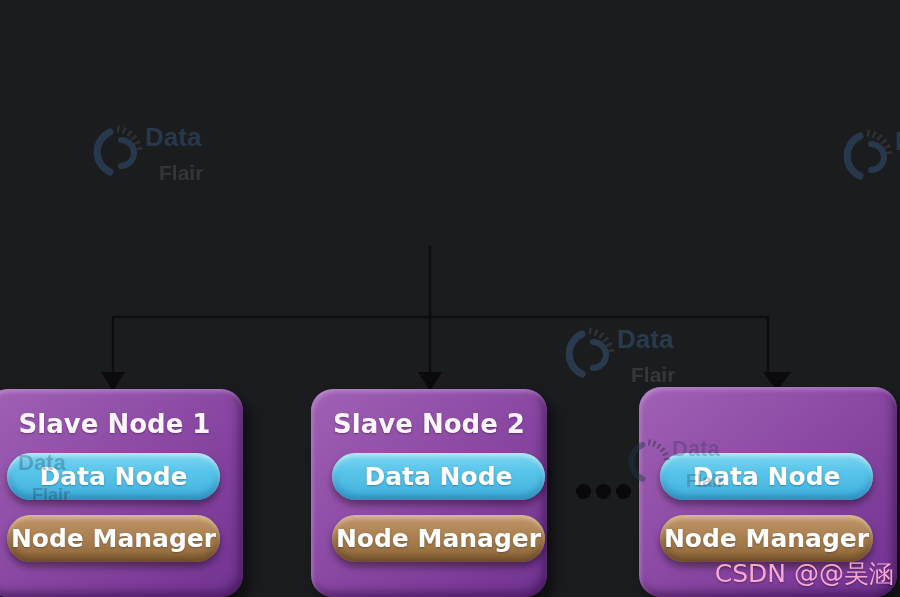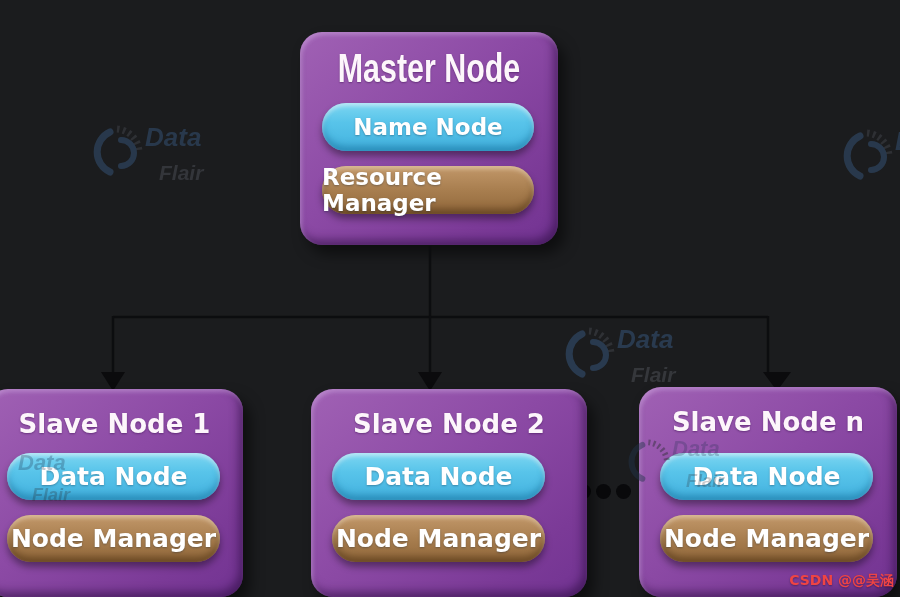--- a/index.html
+++ b/index.html
@@ -44,30 +44,29 @@
                0 5px 7px rgba(0,0,0,.38);
   }
   .master .pill{left:22px;width:212px;height:48px;font-size:23px;}
   .slave .pill{left:21px;width:213px;height:47px;font-size:25px;}
   
   .connector-svg{position:absolute;left:0;top:0;z-index:5;pointer-events:none;}
   
   .dot{position:absolute;width:15px;height:15px;border-radius:50%;background:#09090b;top:484px;}
   
   .df-wm{position:absolute;display:flex;align-items:flex-start;pointer-events:none;}
-  .df-text{line-height:1;font-family:"Liberation Sans",sans-serif;font-style:italic;}
+  .df-text{line-height:1;font-family:"Liberation Sans",sans-serif;}
   .df-line1{font-size:26px;font-weight:bold;color:#2c4058;}
   .df-line2{font-size:21px;font-weight:bold;color:#3a3c41;margin-left:14px;margin-top:12px;}
   .df-ghost .df-line1{color:rgba(25,45,75,.55);}
   .df-ghost .df-line2{color:rgba(40,42,50,.55);}
   .csdn{
     position:absolute;right:6px;bottom:7px;z-index:9;
-    font-size:14px;color:#ef4444;text-shadow:0 1px 2px rgba(0,0,0,.35);
+    font-size:25px;color:#f9a8d4;text-shadow:0 1px 2px rgba(0,0,0,.35);
     font-family:"DejaVu Sans",sans-serif;
-    font-weight:bold;
   }
 </style>
 </head>
 <body>
 
 <div class="stage">
 
   <svg class="connector-svg" width="900" height="597">
     <g stroke="#0c0d0f" stroke-width="2.5" fill="none">
       <line x1="430" y1="246" x2="430" y2="317"></line>
@@ -112,65 +111,55 @@
       <path d="M17 8 A22 22 0 0 0 17 48" stroke="#2c4058" stroke-width="7" fill="none" stroke-linecap="round"></path>
       <path d="M24 5 A24 24 0 0 1 46 27" stroke="#33353a" stroke-width="7" fill="none" stroke-dasharray="2.5 3.5"></path>
       <path d="M28 16 A13 13 0 0 1 28 42" stroke="#2c4058" stroke-width="6" fill="none" stroke-linecap="round"></path>
     </svg>
     <div class="df-text">
       <div class="df-line1">Data</div>
       <div class="df-line2">Flair</div>
     </div>
   </div>
 
-  <div class="node-box master" style="left:300px;top:32px;width:258px;height:213px;">
-    <div class="node-title master-title">Master Node</div>
-    <div class="pill cyan" style="top:71px;">
-      <span>Name Node</span>
-    </div>
-    <div class="pill brown" style="top:134px;">
-      <span>Resource Manager</span>
-    </div>
-  </div>
 
   <div class="node-box slave" style="left:-14px;top:389px;width:257px;height:208px;z-index:6;">
     <div class="node-title slave-title">Slave Node 1</div>
     <div class="pill cyan" style="top:64px;">
       <span>Data Node</span>
     </div>
     <div class="pill brown" style="top:126px;">
       <span>Node Manager</span>
     </div>
   </div>
 
   <div class="df-wm df-ghost" style="left:18px;top:452px;opacity:.5;z-index:7;">
     <div class="df-text">
       <div class="df-line1" style="font-size:22px;">Data</div>
       <div class="df-line2" style="font-size:18px;">Flair</div>
     </div>
   </div>
 
-  <div class="node-box slave" style="left:311px;top:389px;width:276px;height:208px;z-index:6;">
+  <div class="node-box slave" style="left:311px;top:389px;width:236px;height:208px;z-index:6;">
     <div class="node-title slave-title">Slave Node 2</div>
     <div class="pill cyan" style="top:64px;">
       <span>Data Node</span>
     </div>
     <div class="pill brown" style="top:126px;">
       <span>Node Manager</span>
     </div>
   </div>
 
   <div>
     <span class="dot" style="left:576px;"></span>
     <span class="dot" style="left:596px;"></span>
     <span class="dot" style="left:616px;"></span>
   </div>
 
   <div class="node-box slave" style="left:639px;top:387px;width:258px;height:210px;z-index:6;">
-    <div class="node-title slave-title">Slave Node n</div>
     <div class="pill cyan" style="top:66px;">
       <span>Data Node</span>
     </div>
     <div class="pill brown" style="top:128px;">
       <span>Node Manager</span>
     </div>
   </div>
 
   <div class="df-wm df-ghost" style="left:628px;top:438px;opacity:.45;z-index:7;">
     <svg width="44" height="46" viewBox="0 0 52 54">

